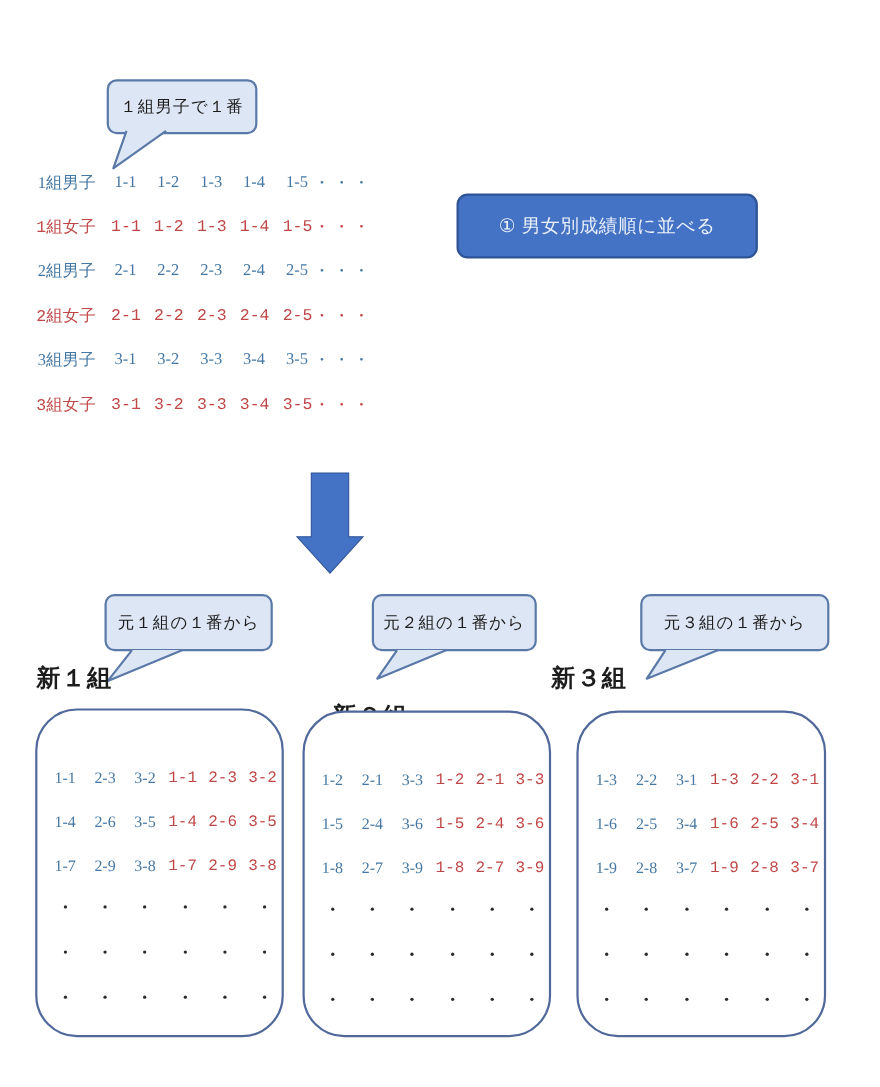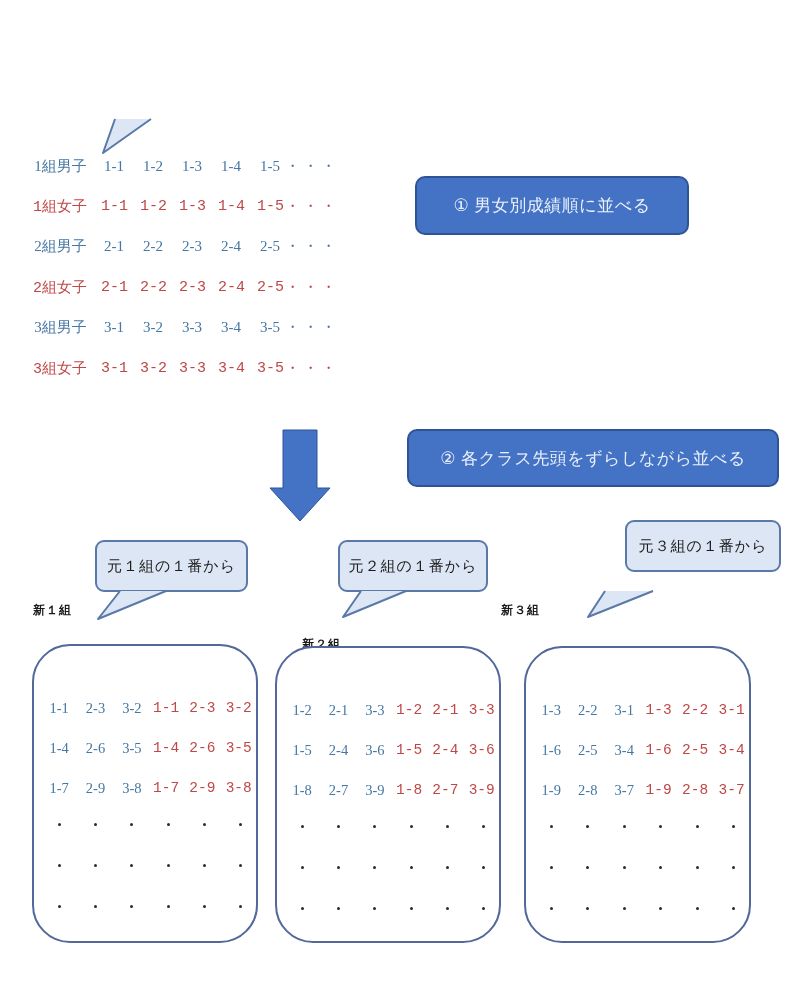--- a/index.html
+++ b/index.html
@@ -25,21 +25,21 @@
     font-size:15px;color:var(--ink);letter-spacing:1px;box-sizing:border-box;
   }
   .tail{position:absolute;}
   .tail path{fill:var(--bubble-fill);stroke:var(--bubble-border);stroke-width:2;stroke-linejoin:round;}
   .bubble-top{left:97px;top:72px;width:137px;height:50px;}
   .tail-top{left:95px;top:116px;}
   .bubble-1{left:95px;top:540px;width:153px;height:52px;}
   .tail-1{left:88px;top:588px;}
   .bubble-2{left:338px;top:540px;width:150px;height:52px;}
   .tail-2{left:333px;top:588px;}
-  .bubble-3{left:582px;top:520px;width:156px;height:52px;margin-left:43px;}
+  .bubble-3{left:582px;top:540px;width:172px;height:52px;}
   .tail-3{left:577px;top:588px;}
   
   .roster{position:absolute;left:33px;top:146px;}
   .roster-row{height:40.4px;display:flex;align-items:center;font-size:15px;}
   .roster-row .row-label{width:55px;white-space:nowrap;}
   .roster-row .num{width:26px;margin-left:13px;white-space:nowrap;}
   .roster-row .ellipsis{margin-left:2px;letter-spacing:3px;white-space:nowrap;}
   .male{color:var(--male-blue);text-align:center;}
   .female{color:var(--female-red);font-family:Liberation Mono, monospace;}
   
@@ -49,21 +49,21 @@
     color:var(--accent-text);font-size:17px;letter-spacing:0.5px;box-sizing:border-box;
     font-family:"Liberation Sans","DejaVu Sans",sans-serif;
   }
   .step-1{left:415px;top:176px;width:274px;height:59px;}
   .step-2{left:407px;top:429px;width:372px;height:58px;}
   
   .down-arrow{position:absolute;left:268px;top:429px;}
   .down-arrow polygon{fill:var(--accent-fill);stroke:var(--accent-border);stroke-width:1;}
   
   .class-label{
-    position:absolute;font-size:12px;font-weight:bold;letter-spacing:1px;color:var(--ink);
+    position:absolute;font-size:22px;font-weight:bold;letter-spacing:1px;color:var(--ink);
   }
   .class-label-1{left:33px;top:602px;}
   .class-label-2{left:302px;top:602px;margin-top:34px;}
   .class-label-3{left:501px;top:602px;}
   
   .class-box{
     position:absolute;background:#ffffff;border:2px solid var(--frame-border);
     border-radius:38px;box-sizing:border-box;padding:42px 0 0 4px;
   }
   .class-box-1{left:32px;top:644px;width:226px;height:299px;}
@@ -74,20 +74,23 @@
   .dots-area{margin-top:-4px;}
   .dot-row{height:41px;display:flex;align-items:center;}
   .dot-cell{width:31px;margin-left:6px;display:flex;justify-content:center;}
   .dot{width:3px;height:3px;background:#2b2b2b;border-radius:50%;}
 </style>
 </head>
 <body>
 
 <div class="canvas">
 
+  <div class="bubble bubble-top">
+    <span>１組男子で１番</span>
+  </div>
   <svg class="tail tail-top" width="64" height="40">
     <path d="M 20 3 L 8 37 L 56 3"></path>
   </svg>
 
   <div class="roster">
 
       <div class="roster-row male">
         <span class="row-label">1組男子</span>
         <span class="num">1-1</span>
         <span class="num">1-2</span>
@@ -149,23 +152,20 @@
     </div>
 
   <div class="step-box step-1">
     <span>① 男女別成績順に並べる</span>
   </div>
 
   <svg class="down-arrow" width="64" height="94">
     <polygon points="15,1 49,1 49,59 62,59 32,92 2,59 15,59"></polygon>
   </svg>
 
-  <div class="step-box step-2">
-    <span>② 各クラス先頭をずらしながら並べる</span>
-  </div>
 
   <div class="bubble bubble-1">
     <span>元１組の１番から</span>
   </div>
   <svg class="tail tail-1" width="82" height="36">
     <path d="M 32 3 L 10 31 L 78 3"></path>
   </svg>
   <div class="class-label class-label-1">新１組</div>
   <div class="class-box class-box-1">
     <div>

